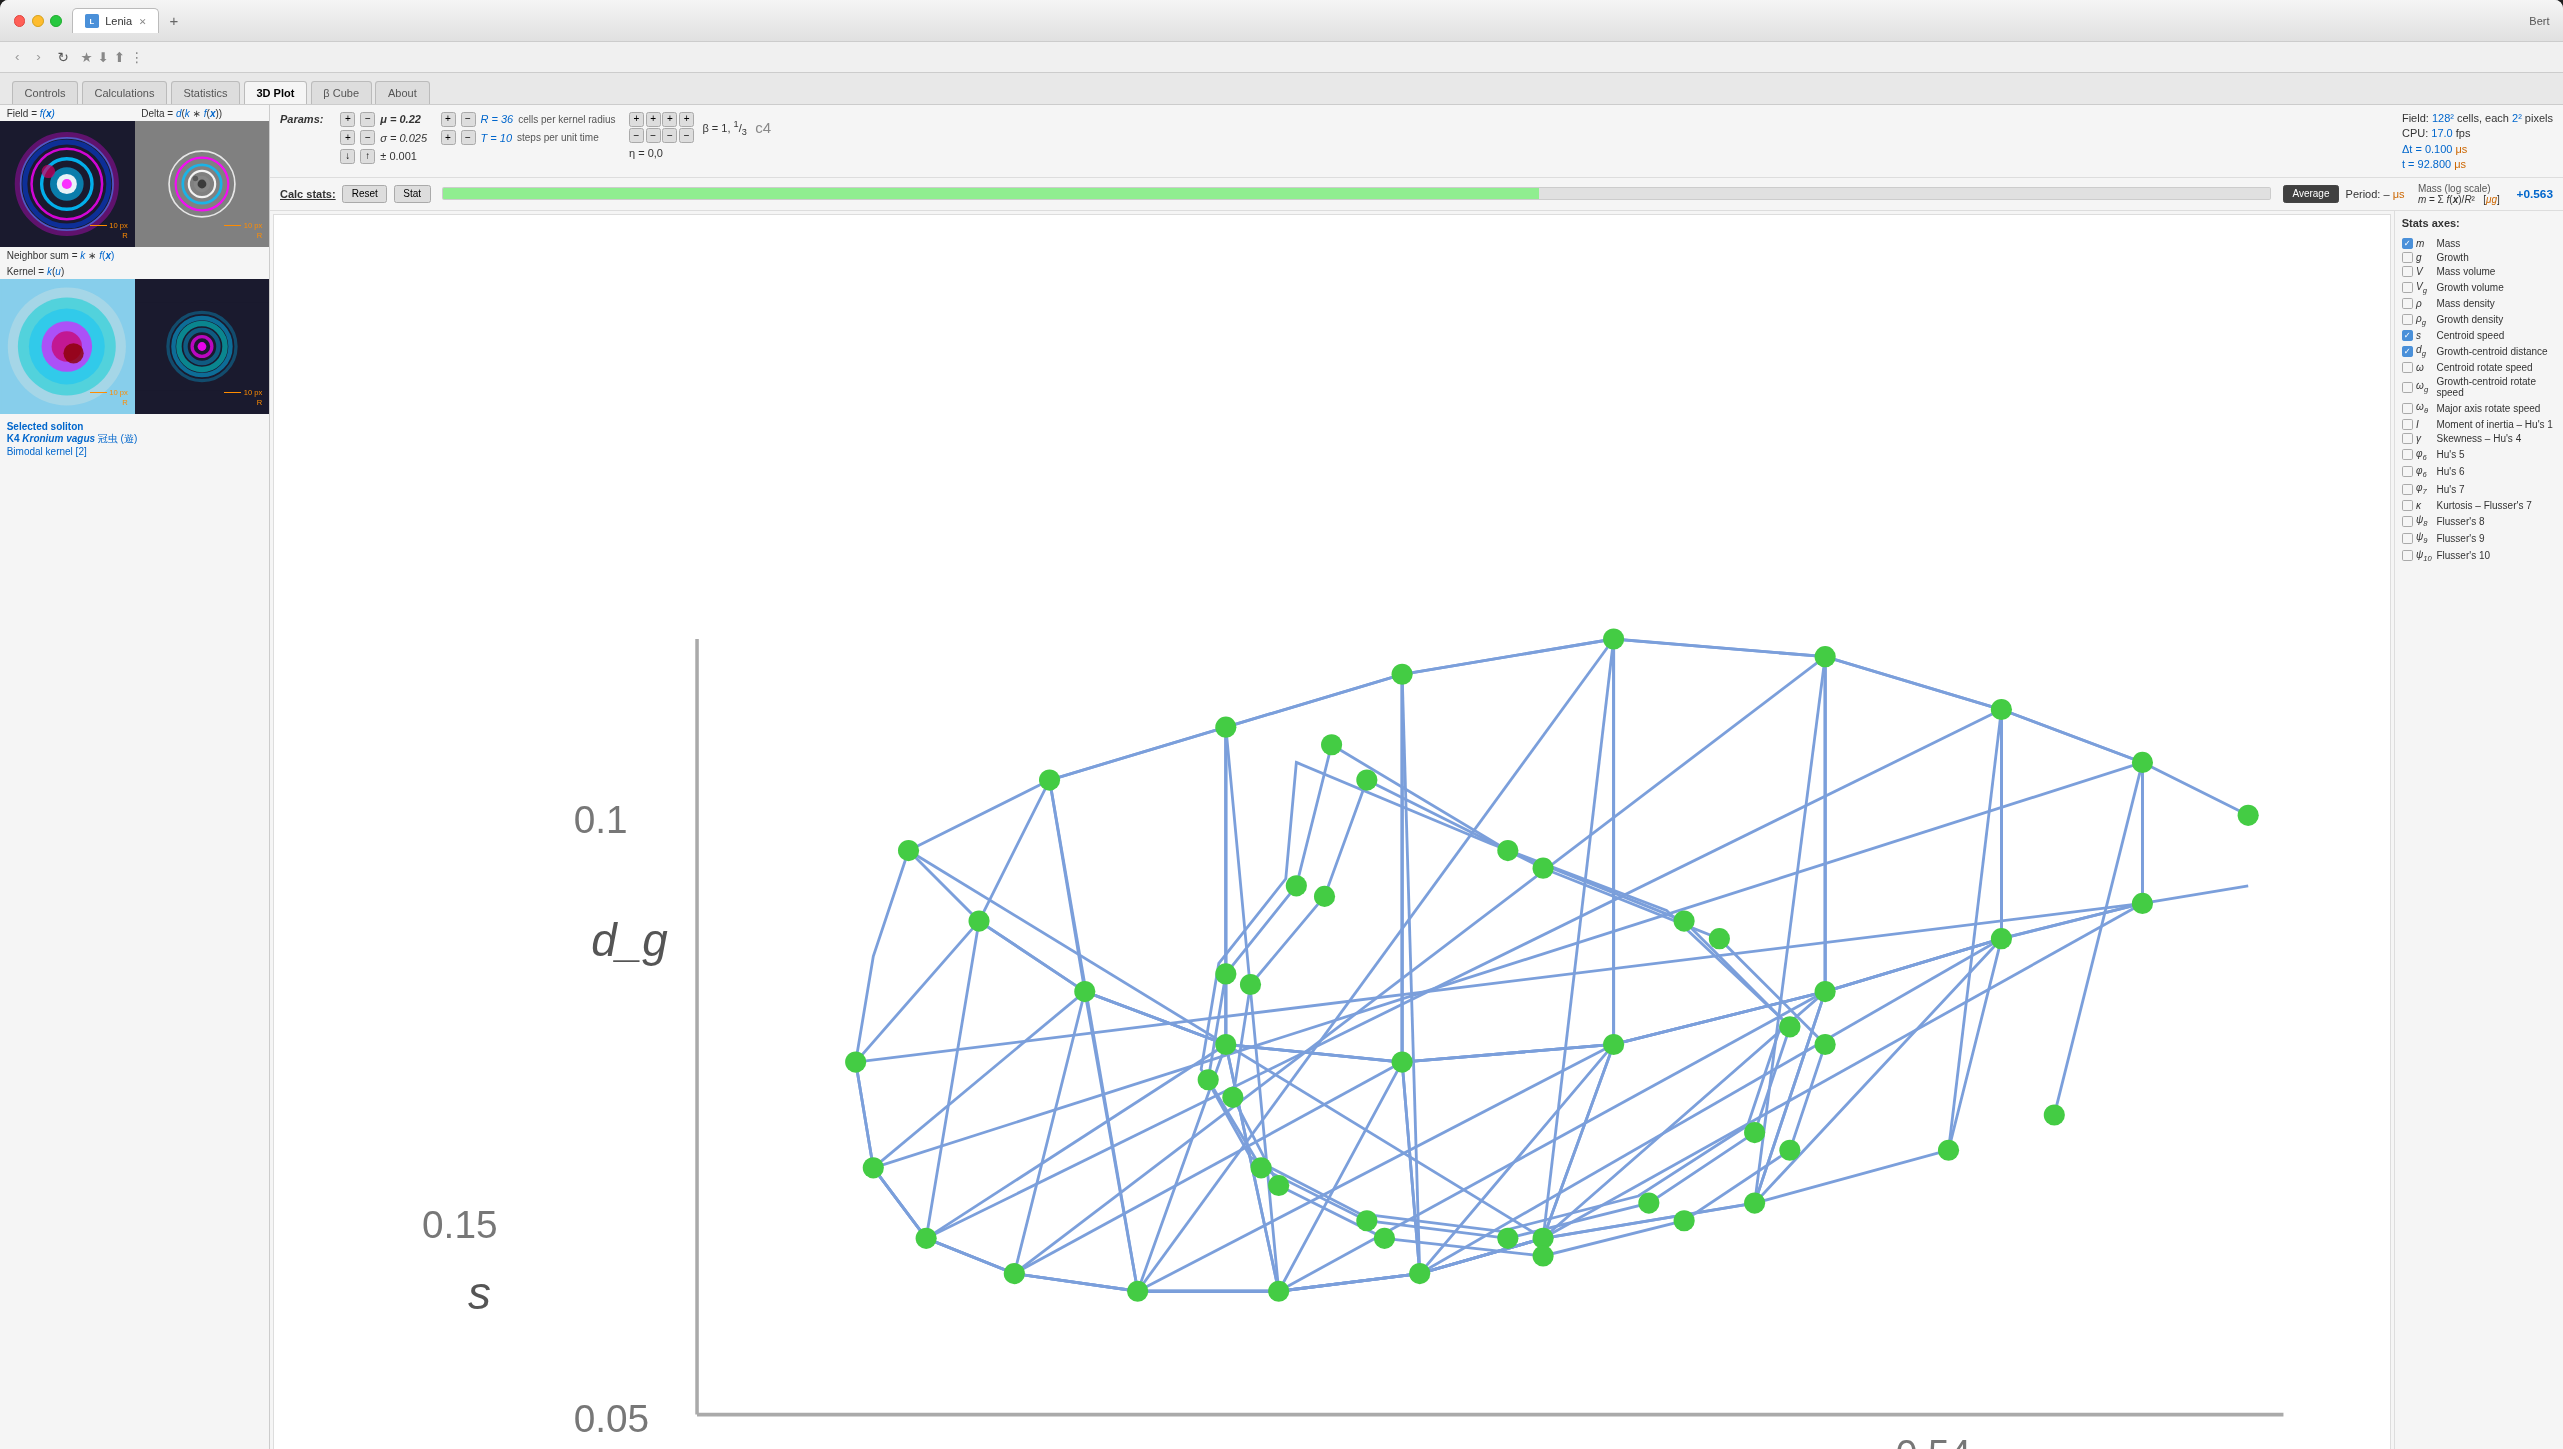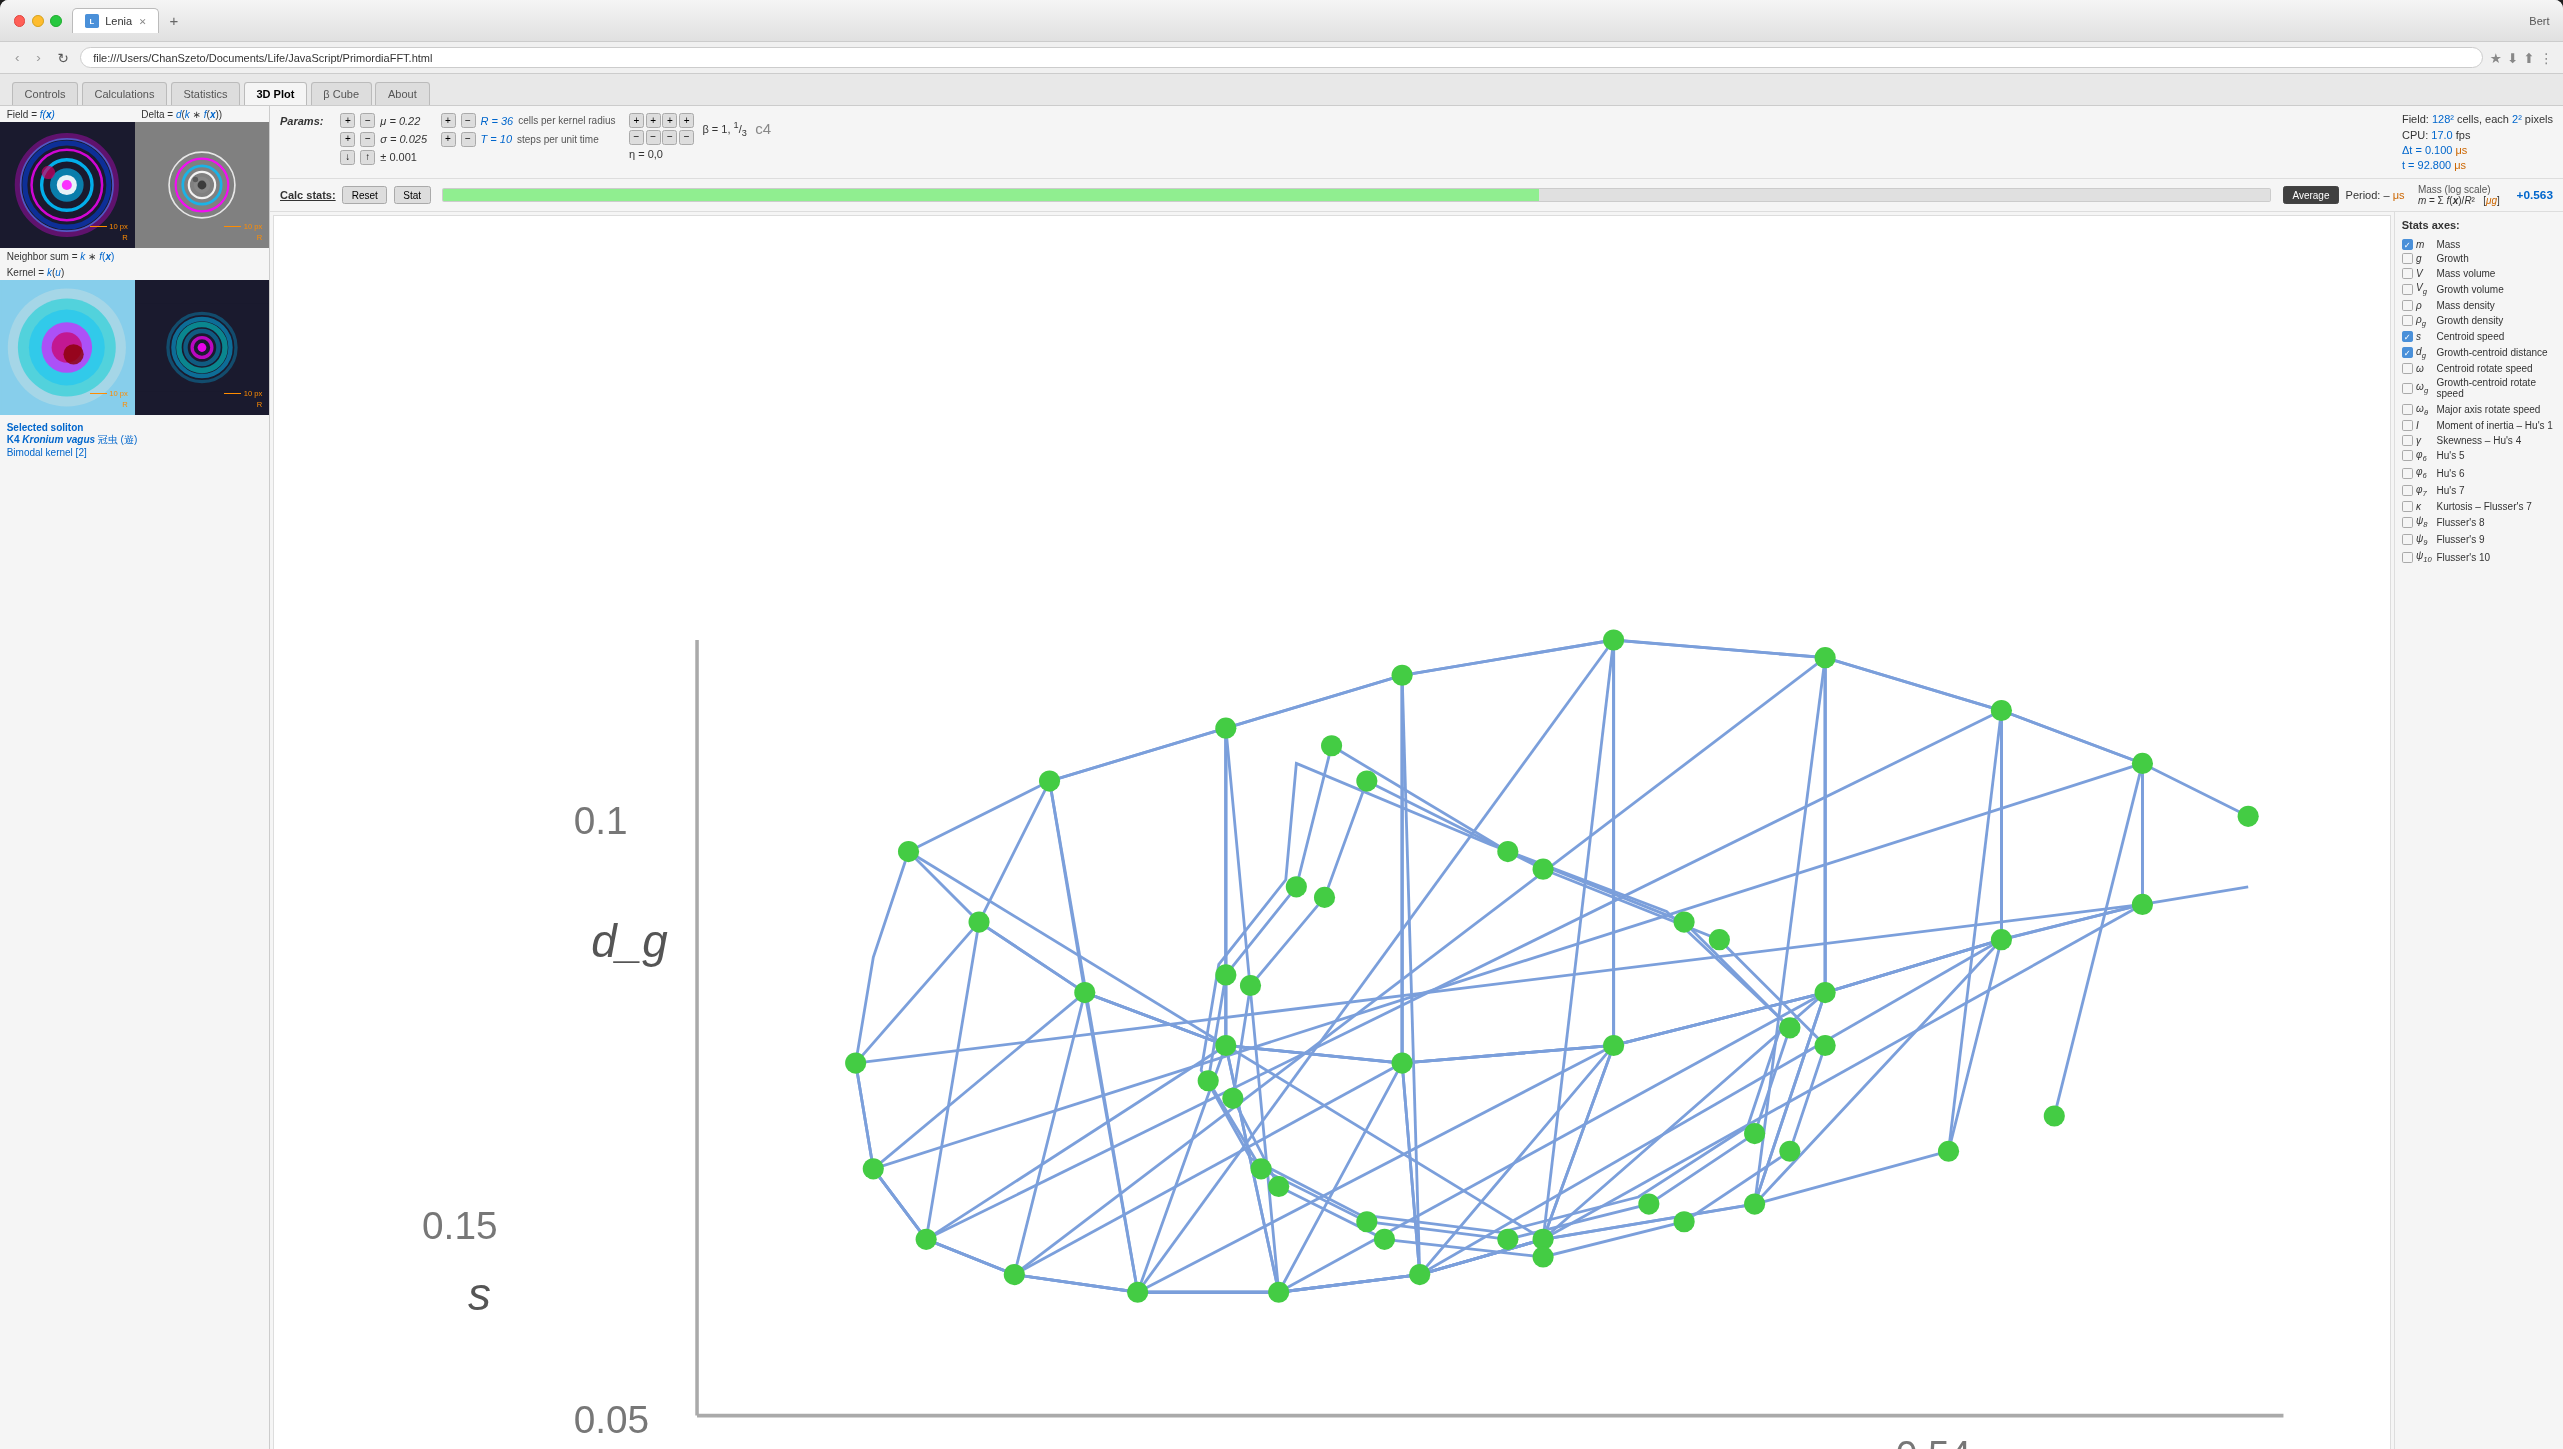--- a/index.html
+++ b/index.html
@@ -127,21 +127,20 @@
       </div>
       <button class="tab-new">+</button>
     </div>
     <div class="user-name">Bert</div>
   </div>
 
   <div class="address-bar">
     <button class="nav-btn">‹</button>
     <button class="nav-btn">›</button>
     <button class="nav-btn active">↻</button>
-    <input class="address-input" type="text" value="file:///Users/ChanSzeto/Documents/Life/JavaScript/PrimordiaFFT.html" style="">
     <div class="address-actions">
       <span class="addr-icon">★</span>
       <span class="addr-icon">⬇</span>
       <span class="addr-icon">⬆</span>
       <span class="addr-icon">⋮</span>
     </div>
   </div>
 
   <div class="main-content">
 
@@ -273,21 +272,21 @@
 
       <div class="right-panel">
 
         <div class="params-section">
           <span class="params-label">Params:</span>
 
           <div class="param-controls">
             <div class="param-row">
               <button class="param-btn">+</button>
               <button class="param-btn">−</button>
-              <span style="font-style:italic;color:#333;font-size:11px;">μ = 0.22</span>
+              <span style="font-style:italic;color:#333;font-size:11px;font-weight:bold;">μ = 0.22</span>
             </div>
             <div class="param-row">
               <button class="param-btn">+</button>
               <button class="param-btn">−</button>
               <span style="font-style:italic;color:#333;font-size:11px;">σ = 0.025</span>
             </div>
             <div class="param-row">
               <button class="param-btn">↓</button>
               <button class="param-btn">↑</button>
               <span style="font-size:11px;color:#333;">± 0.001</span>

